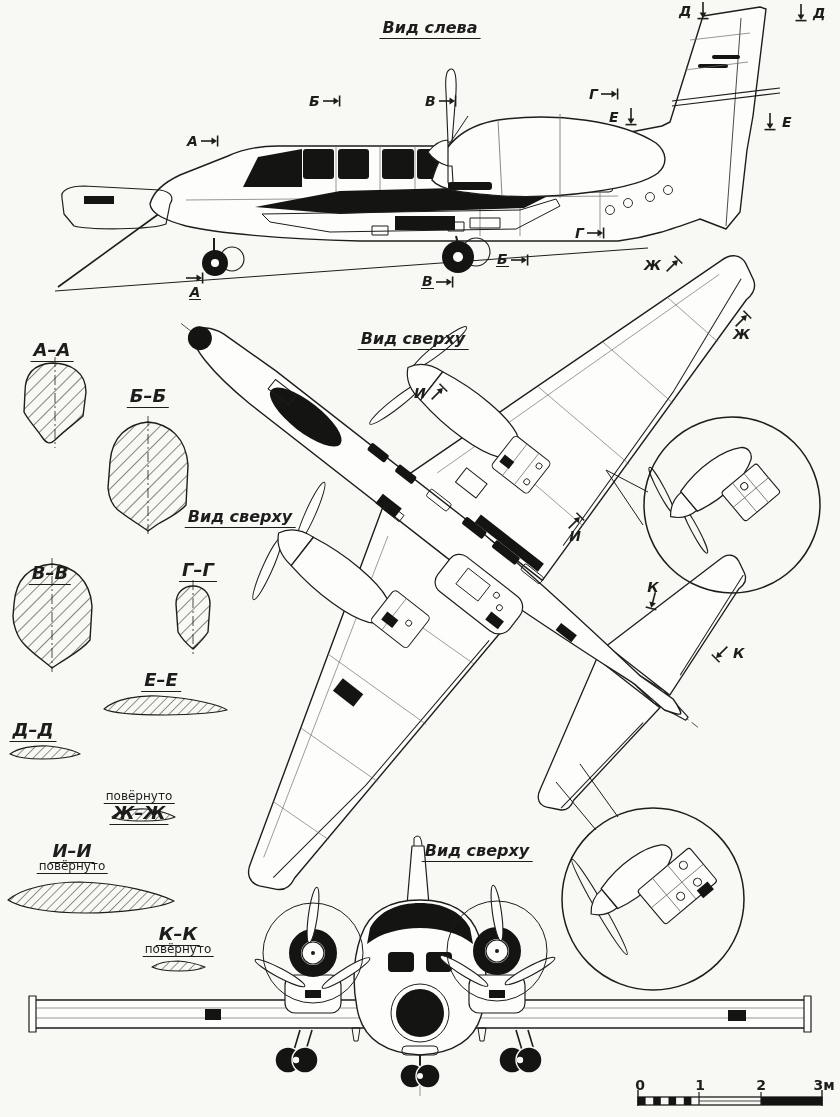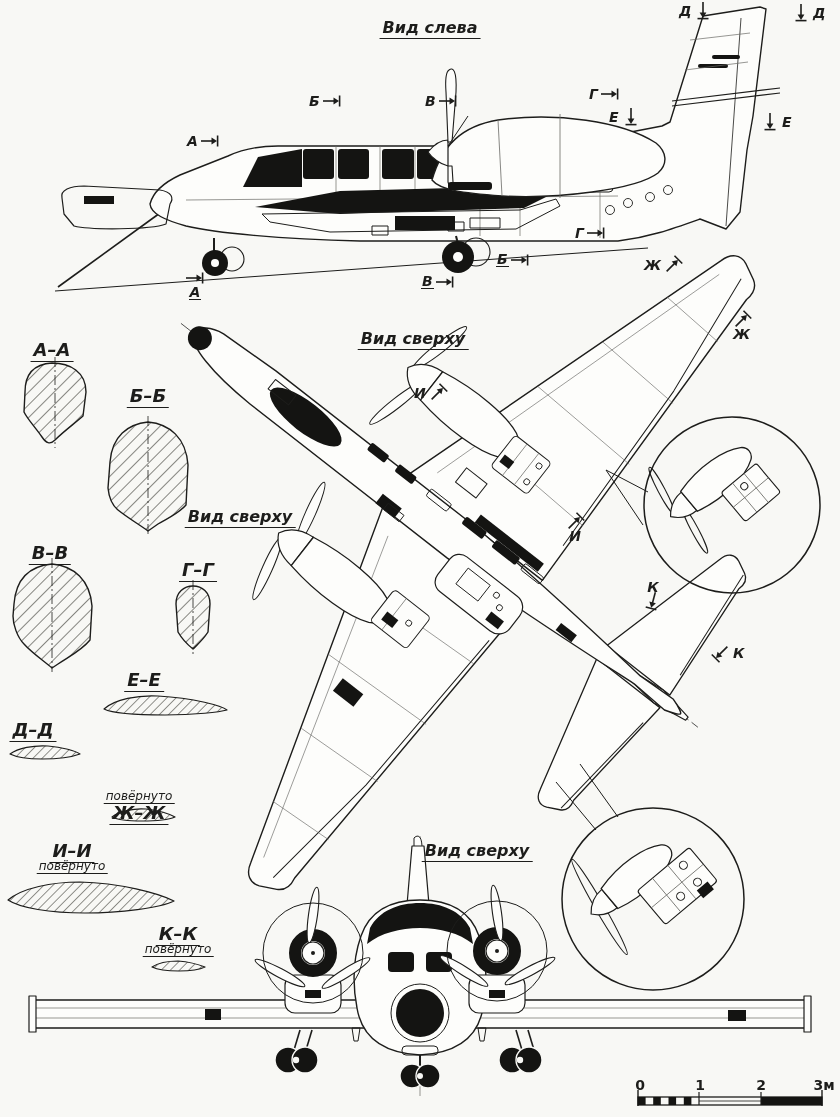--- a/index.html
+++ b/index.html
@@ -3,21 +3,21 @@
 <meta charset="utf-8">
 <style>
   html,body{margin:0;padding:0;background:#e8e8e6;}
   #canvas{position:relative;width:840px;height:1117px;background:#f8f8f5;overflow:hidden;
           font-family:"DejaVu Sans",sans-serif;color:#1d1d1b;}
   #art{position:absolute;left:0;top:0;}
   .lbl{position:absolute;transform:translateX(-50%);font-style:italic;font-weight:600;
        white-space:nowrap;border-bottom:1.6px solid #1d1d1b;padding:0 3px 1px 3px;line-height:1.05;}
   .title{font-size:16px;}
   .sec{font-size:18px;}
-  .note{position:absolute;transform:translateX(-50%);font-style:italic;font-weight:500;font-size:12px;
+  .note{position:absolute;transform:translateX(-50%);font-weight:500;font-size:12px;
         white-space:nowrap;border-bottom:1.4px solid #1d1d1b;padding:0 2px 0 2px;line-height:1.05;}
   .marker{position:absolute;display:flex;align-items:center;gap:2px;font-style:italic;
           font-weight:600;font-size:14px;line-height:1;}
   .marker.col{flex-direction:column;gap:1px;}
   .marker .ltr{padding:0 1px;}
   .marker .ltr.ul{border-bottom:1.4px solid #1d1d1b;}
   .arr{width:18px;height:12px;overflow:visible;flex:0 0 auto;}
   .r90{transform:rotate(90deg);} .rm45{transform:rotate(-45deg);}
   .r105{transform:rotate(105deg);} .r135{transform:rotate(135deg);}
   .scalenum{position:absolute;transform:translateX(-50%);font-weight:700;font-size:14px;line-height:1;}
@@ -323,23 +323,23 @@
   </g>
 </svg>
 
 <div class="lbl title" style="left:430px;top:20px">Вид слева</div>
 <div class="lbl title" style="left:413px;top:331px">Вид сверху</div>
 <div class="lbl title" style="left:240px;top:509px">Вид сверху</div>
 <div class="lbl title" style="left:477px;top:843px">Вид сверху</div>
 
 <div class="lbl sec" style="left:52px;top:341px">А–А</div>
 <div class="lbl sec" style="left:148px;top:387px">Б–Б</div>
-<div class="lbl sec" style="left:50px;top:544px">В–В</div>
+<div class="lbl sec" style="left:50px;top:564px">В–В</div>
 <div class="lbl sec" style="left:198px;top:561px">Г–Г</div>
-<div class="lbl sec" style="left:144px;top:671px">Е–Е</div>
+<div class="lbl sec" style="left:161px;top:671px">Е–Е</div>
 <div class="lbl sec" style="left:33px;top:721px">Д–Д</div>
 <div class="lbl sec" style="left:139px;top:804px">Ж–Ж</div>
 <div class="note" style="left:139px;top:790px">повёрнуто</div>
 <div class="lbl sec" style="left:72px;top:842px">И–И</div>
 <div class="note" style="left:72px;top:860px">повёрнуто</div>
 <div class="lbl sec" style="left:178px;top:925px">К–К</div>
 <div class="note" style="left:178px;top:943px">повёрнуто</div>
 
 <div class="marker" style="left:186px;top:134px">
       <span class="ltr">А</span>

